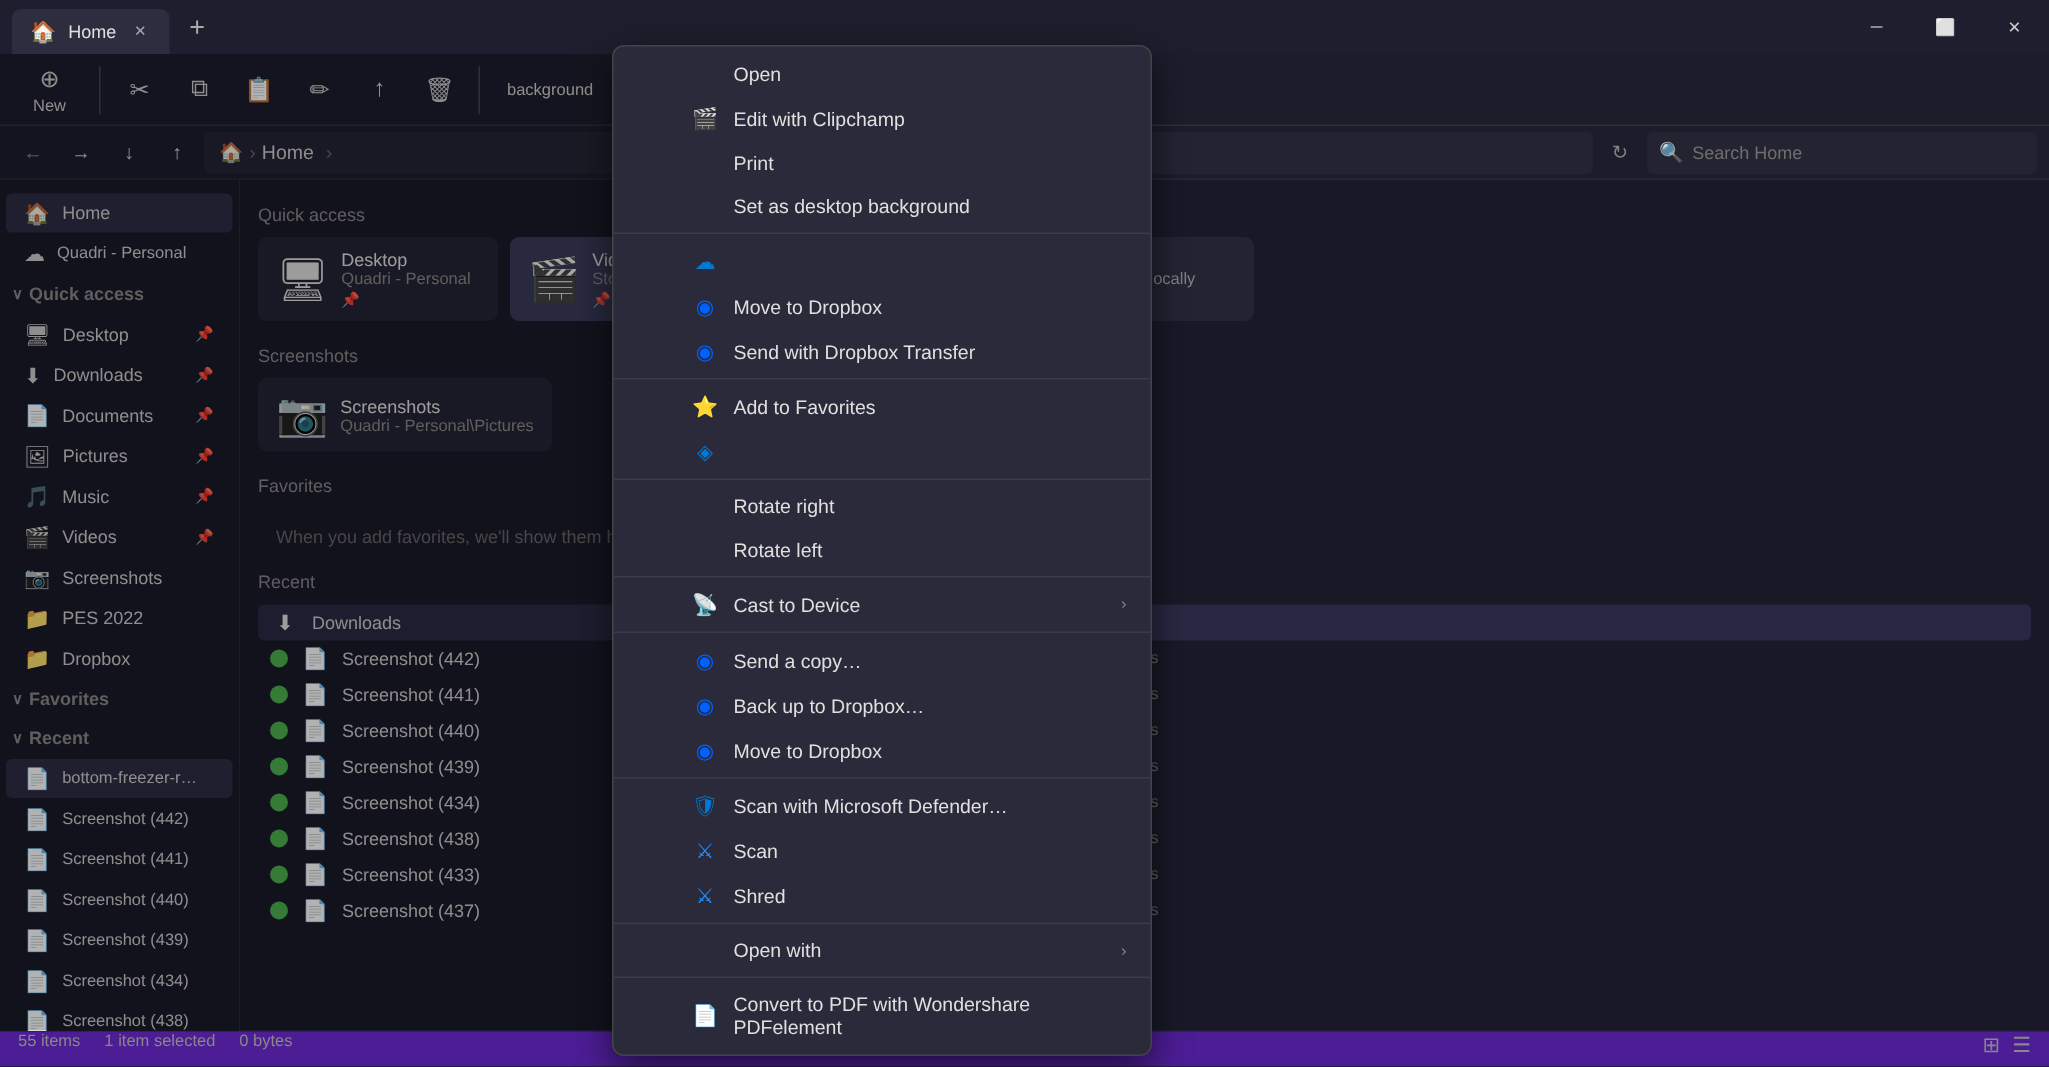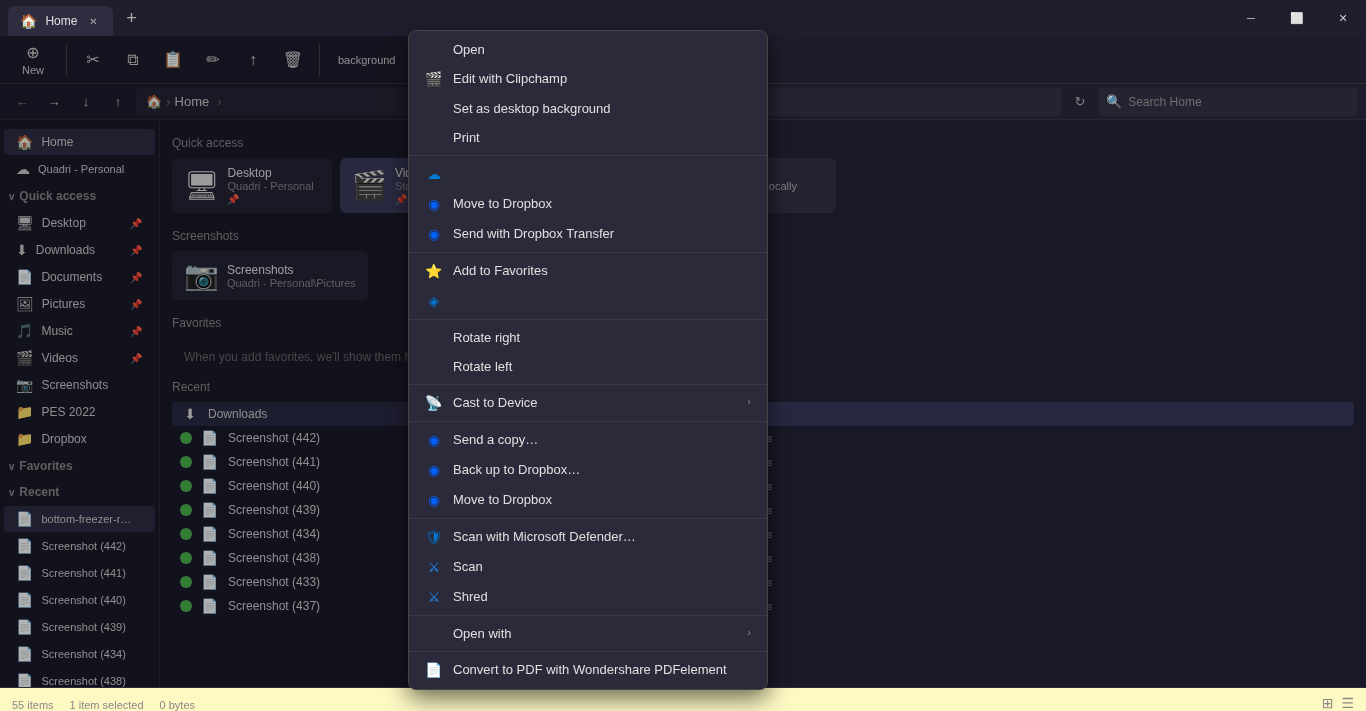--- a/index.html
+++ b/index.html
@@ -258,23 +258,23 @@
     .file-list-item.selected { background: #2d2d45; }
     .file-icon { font-size: 14px; width: 20px; text-align: center; }
     .file-name { font-size: 12px; color: #ccc; flex: 1; }
     .file-status { width: 12px; height: 12px; border-radius: 50%; flex-shrink: 0; }
     .file-status.green { background: #4caf50; }
     .file-path { font-size: 11px; color: #666; flex: 2; }
 
     
     .status-bar {
       height: 24px;
-      background: #fef9c3;
-      display: flex;
-      align-items: flex-end;
+      background: #4c1d95;
+      display: flex;
+      align-items: flex-start;
       padding: 0 12px;
       gap: 16px;
       border-top: 1px solid #2a2a3a;
       font-size: 11px;
       color: #888;
     }
     .status-right { margin-left: auto; display: flex; gap: 8px; }
     .status-icon { font-size: 14px; cursor: pointer; color: #888; }
 
     
@@ -290,26 +290,28 @@
       width: 360px;
       background: #2a2a3a;
       border: 1px solid #444;
       border-radius: 8px;
       box-shadow: 0 8px 24px rgba(0,0,0,0.6);
       padding: 4px 0;
       z-index: 200;
     }
     .ctx-item {
       display: flex;
+      align-items: center;
       padding: 7px 16px;
       cursor: pointer;
       gap: 10px;
       font-size: 13px;
       color: #e0e0e0;
       position: relative;
+      margin-left: 36px;
     }
     .ctx-icon { width: 18px; text-align: center; font-size: 14px; flex-shrink: 0; }
     .ctx-label { flex: 1; }
     .ctx-arrow { color: #888; font-size: 11px; margin-left: auto; }
     .ctx-separator {
       height: 1px;
       background: #3a3a4a;
       margin: 3px 0;
     }
     .ctx-icon-dropbox { color: #0061ff; }
@@ -628,25 +630,25 @@
     <div class="ctx-item">
       <span class="ctx-icon"></span>
       <span class="ctx-label">Open</span>
     </div>
     <div class="ctx-item">
       <span class="ctx-icon">🎬</span>
       <span class="ctx-label">Edit with Clipchamp</span>
     </div>
     <div class="ctx-item">
       <span class="ctx-icon"></span>
+      <span class="ctx-label">Print</span>
+    </div>
+    <div class="ctx-item">
+      <span class="ctx-icon"></span>
       <span class="ctx-label">Set as desktop background</span>
-    </div>
-    <div class="ctx-item">
-      <span class="ctx-icon"></span>
-      <span class="ctx-label">Print</span>
     </div>
     <div class="ctx-separator"></div>
     <div class="ctx-item">
       <span class="ctx-icon ctx-icon-onedrive">☁</span>
     </div>
     <div class="ctx-item">
       <span class="ctx-icon ctx-icon-dropbox">◉</span>
       <span class="ctx-label">Move to Dropbox</span>
     </div>
     <div class="ctx-item">

